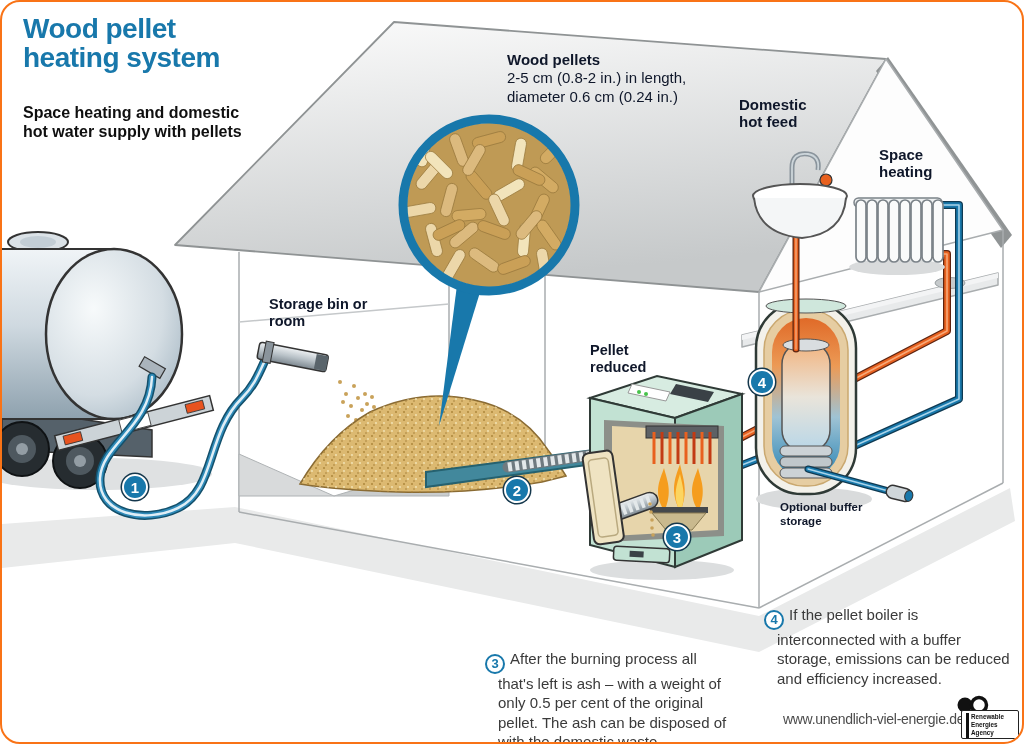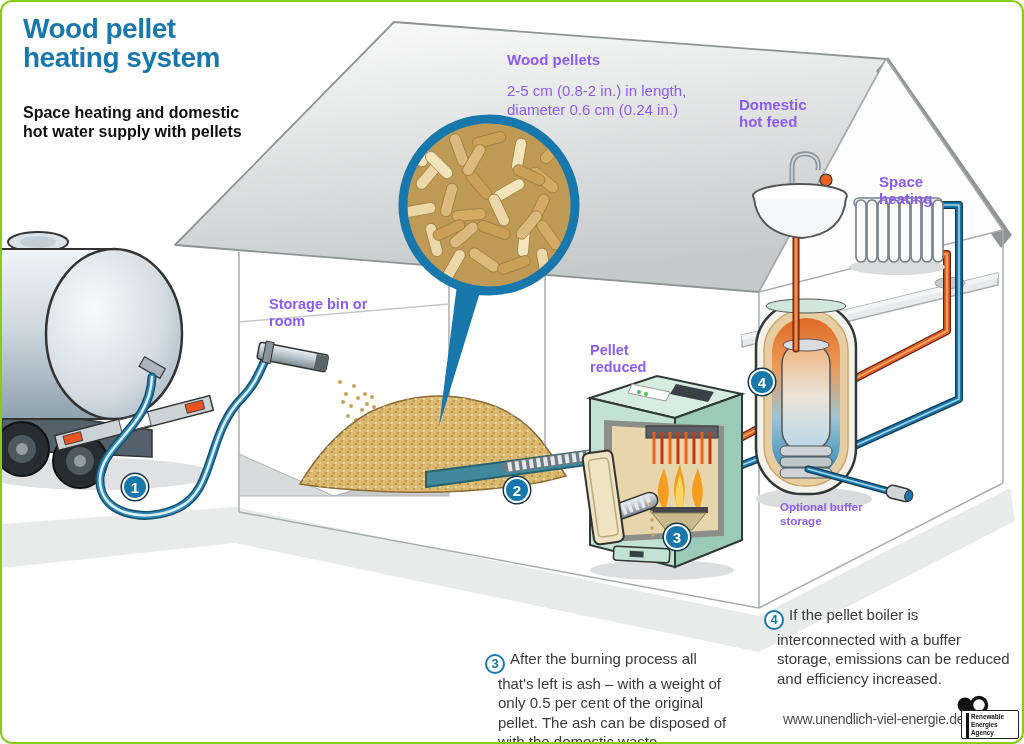--- a/index.html
+++ b/index.html
@@ -1,35 +1,35 @@
 <!DOCTYPE html>
 <html><head>
 <meta charset="utf-8">
 <style>
   html,body{margin:0;padding:0;background:#fff;}
   .page{
     position:relative;width:1024px;height:744px;box-sizing:border-box;
-    background:#ffffff;border:2px solid #84cc16;border-radius:12px;overflow:hidden;
+    background:#ffffff;border:2px solid #f97316;border-radius:20px;overflow:hidden;
     font-family:"Liberation Sans",sans-serif;color:#111;
   }
   .page svg.illu{position:absolute;left:0;top:0;}
   .abs{position:absolute;}
   .title{
     left:21px;top:12px;width:250px;font-size:28px;font-weight:bold;
     color:#1878ab;line-height:1.05;letter-spacing:-0.5px;
   }
   .subtitle{
     left:21px;top:82px;width:238px;font-size:16px;font-weight:bold;
     color:#0f0f0f;line-height:1.18;margin-top:20px;
   }
-  .lab{position:absolute;font-weight:bold;color:#8b5cf6;font-size:15px;line-height:1.16;}
-  .lab .desc{font-weight:normal;line-height:1.25;margin-top:14px;}
+  .lab{position:absolute;font-weight:bold;color:#0f172a;font-size:15px;line-height:1.16;}
+  .lab .desc{font-weight:normal;line-height:1.25;margin-top:1px;}
   #lab-wood{left:505px;top:49px;width:238px;}
   #lab-dhw{left:737px;top:94px;width:92px;}
-  #lab-space{left:877px;top:144px;width:80px;margin-top:27px;}
+  #lab-space{left:877px;top:144px;width:80px;}
   #lab-storage{left:267px;top:294px;width:112px;font-size:14.5px;}
   #lab-boiler{left:588px;top:340px;width:84px;font-size:14.5px;}
   #lab-buffer{left:778px;top:498px;width:104px;font-size:11.5px;line-height:1.25;}
   .badge-ill{
     position:absolute;width:26px;height:26px;border-radius:50%;
     background:#1878ab;border:2.5px solid #ffffff;box-shadow:0 0 0 1.5px #14374c;
     color:#fff;font-weight:bold;font-size:15px;display:flex;align-items:center;
     justify-content:center;box-sizing:border-box;z-index:30;
   }
   #bi-1{left:120px;top:472px;}

